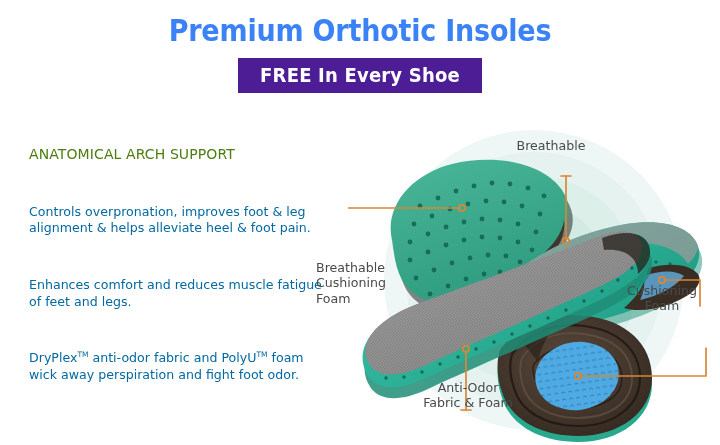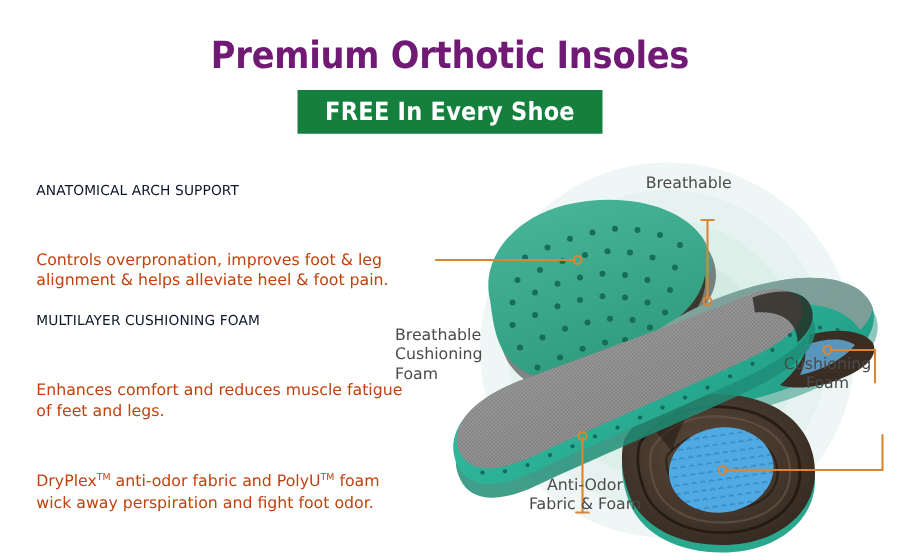--- a/index.html
+++ b/index.html
@@ -18,56 +18,56 @@
 
   
   #header {
     position: absolute;
     top: 0; left: 0;
     width: 720px;
     text-align: center;
   }
   #page-title {
     margin: 0;
-    padding-top: 27px;
+    padding-top: 13px;
     font-size: 30px;
     font-weight: bold;
     letter-spacing: -0.2px;
-    color: #701a75;
+    color: #3b82f6;
     font-family: "DejaVu Sans Condensed", "Liberation Sans Narrow", "Liberation Sans", sans-serif;
   }
   #free-badge {
     display: inline-block;
     margin-top: 10px;
     padding: 5px 22px 6px 22px;
-    background: #15803d;
+    background: #4c1d95;
     color: #ffffff;
     font-size: 20px;
     font-weight: bold;
     letter-spacing: 0.2px;
     font-family: "DejaVu Sans Condensed", "Liberation Sans Narrow", "Liberation Sans", sans-serif;
   }
 
   
   #features {
     position: absolute;
     top: 146px;
     left: 29px;
     width: 300px;
   }
   .feature { margin-bottom: 17px; }
   .feature-title {
-    color: #0f172a;
-    font-size: 11px;
+    color: #4d7c0f;
+    font-size: 14px;
     letter-spacing: 0.1px;
     margin-bottom: 2px;
     line-height: 1.25;
   }
   .feature-body {
-    color: #c2410c;
+    color: #0369a1;
     font-size: 12.6px;
     line-height: 1.33;
     margin-top: 40px;
   }
   .tm {
     font-size: 7.5px;
     vertical-align: super;
     line-height: 0;
   }
 
@@ -104,21 +104,20 @@
 
 <div id="features">
 
   <div class="feature">
     <div class="feature-title">ANATOMICAL ARCH SUPPORT</div>
     <div class="feature-body">Controls overpronation, improves foot &amp; leg alignment &amp; helps alleviate heel &amp; foot pain.</div>
   </div>
 
 
   <div class="feature">
-    <div class="feature-title">MULTILAYER CUSHIONING FOAM</div>
     <div class="feature-body">Enhances comfort and reduces muscle fatigue of feet and legs.</div>
   </div>
 
   <div class="feature">
     <div class="feature-body"><span>DryPlex</span><span class="tm">TM</span><span> anti-odor fabric and PolyU</span><span class="tm">TM</span><span> foam wick away perspiration and fight foot odor.</span></div>
   </div>
 
 </div>
 
 <div id="illustration">

